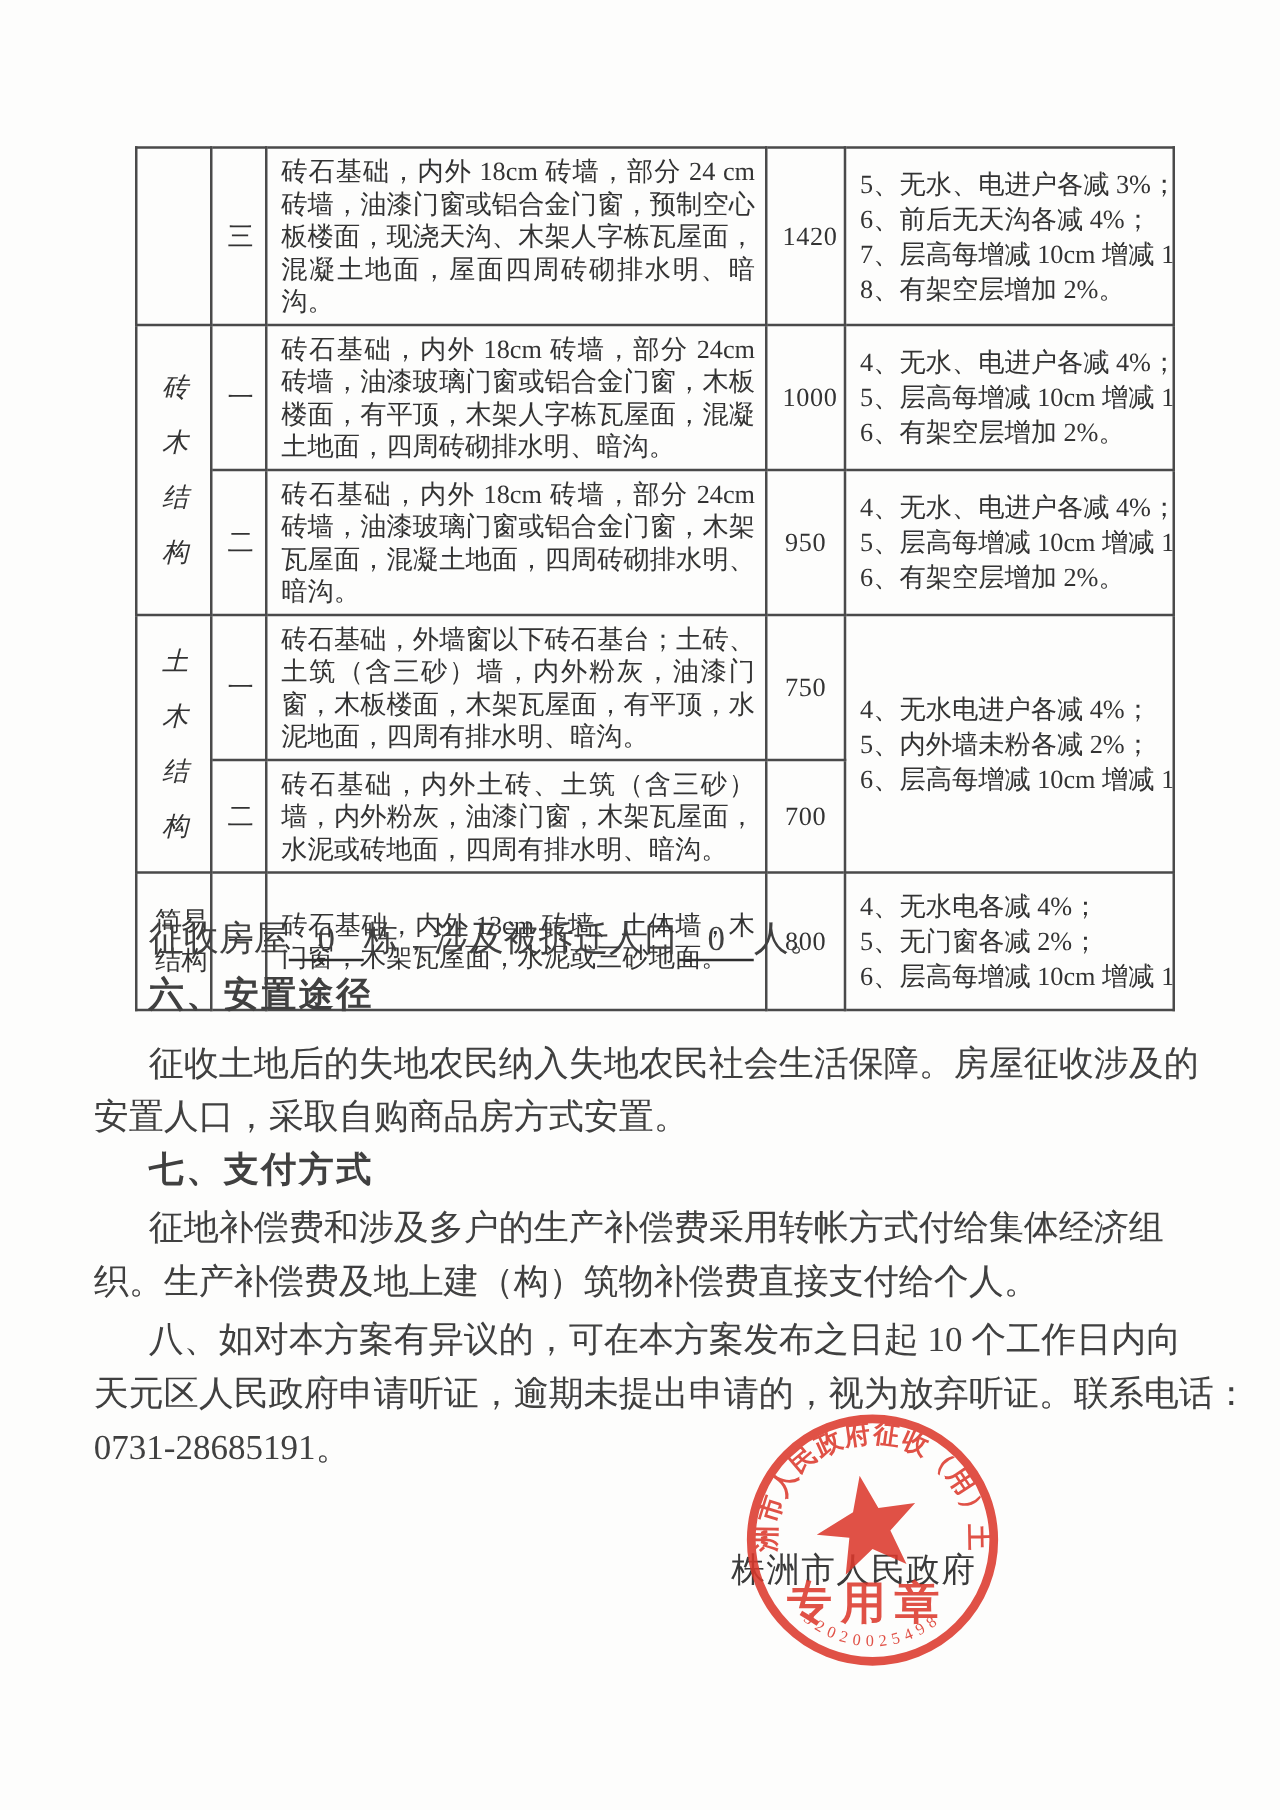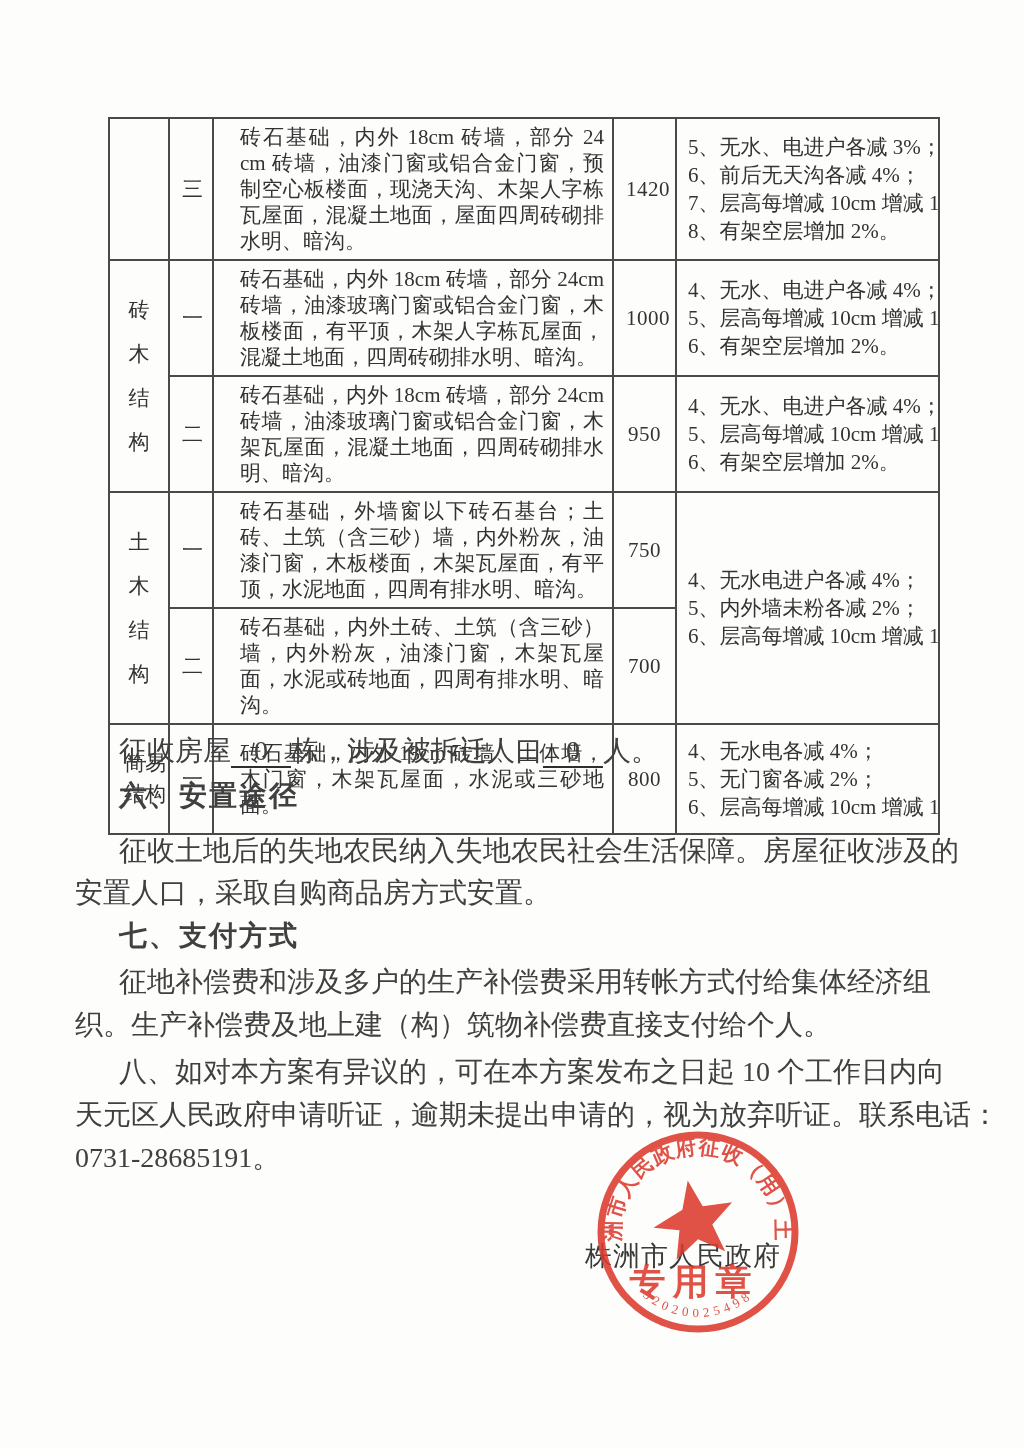--- a/index.html
+++ b/index.html
@@ -15,24 +15,24 @@
   .comp-table{
     position:absolute;left:108px;top:117px;width:830px;height:605px;
     border-collapse:collapse;table-layout:fixed;
     font-size:21px;color:#333;
   }
   .comp-table td{
     border:2px solid #4a4a4a;vertical-align:middle;padding:12px;
     overflow:hidden;
   }
   td.cat{text-align:center;}
-  .vtext{width:23px;margin:0 auto;word-break:break-all;line-height:44px;text-align:center;}
+  .vtext{width:23px;margin:0 auto;word-break:break-all;line-height:44px;text-align:right;font-style:italic;}
   .vtext2{width:46px;margin:0 auto;word-break:break-all;line-height:31px;text-align:center;}
   td.grade{text-align:center;}
-  td.desc{padding:5px 8px 5px 26px;}
+  td.desc{padding:5px 8px 5px 11px;}
   td.desc div{text-align:justify;line-height:26px;}
   td.price{text-align:center;letter-spacing:0.5px;}
   td.remarks{padding-left:11px;}
   .rline{line-height:28px;white-space:nowrap;}
 
   
   .tline{position:absolute;white-space:nowrap;font-size:28px;color:#404040;}
   .tline.indent{left:119px;}
   .tline.flush{left:75px;}
   .tline.bold{font-weight:bold;letter-spacing:2px;}

